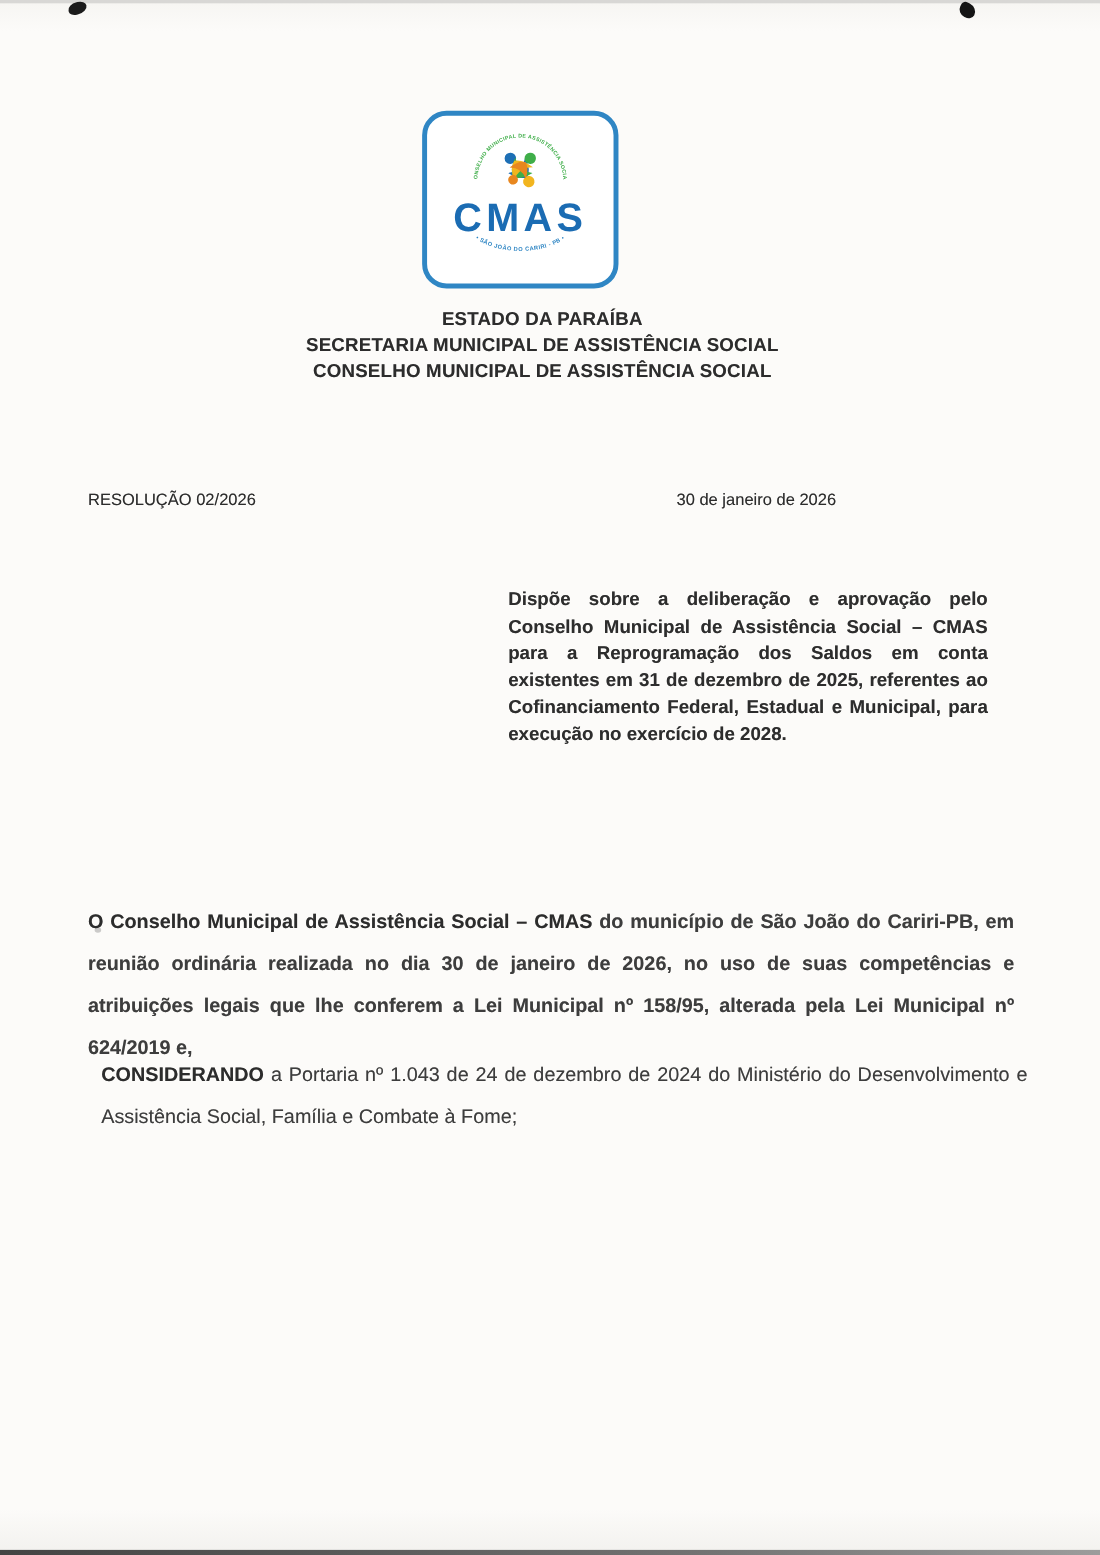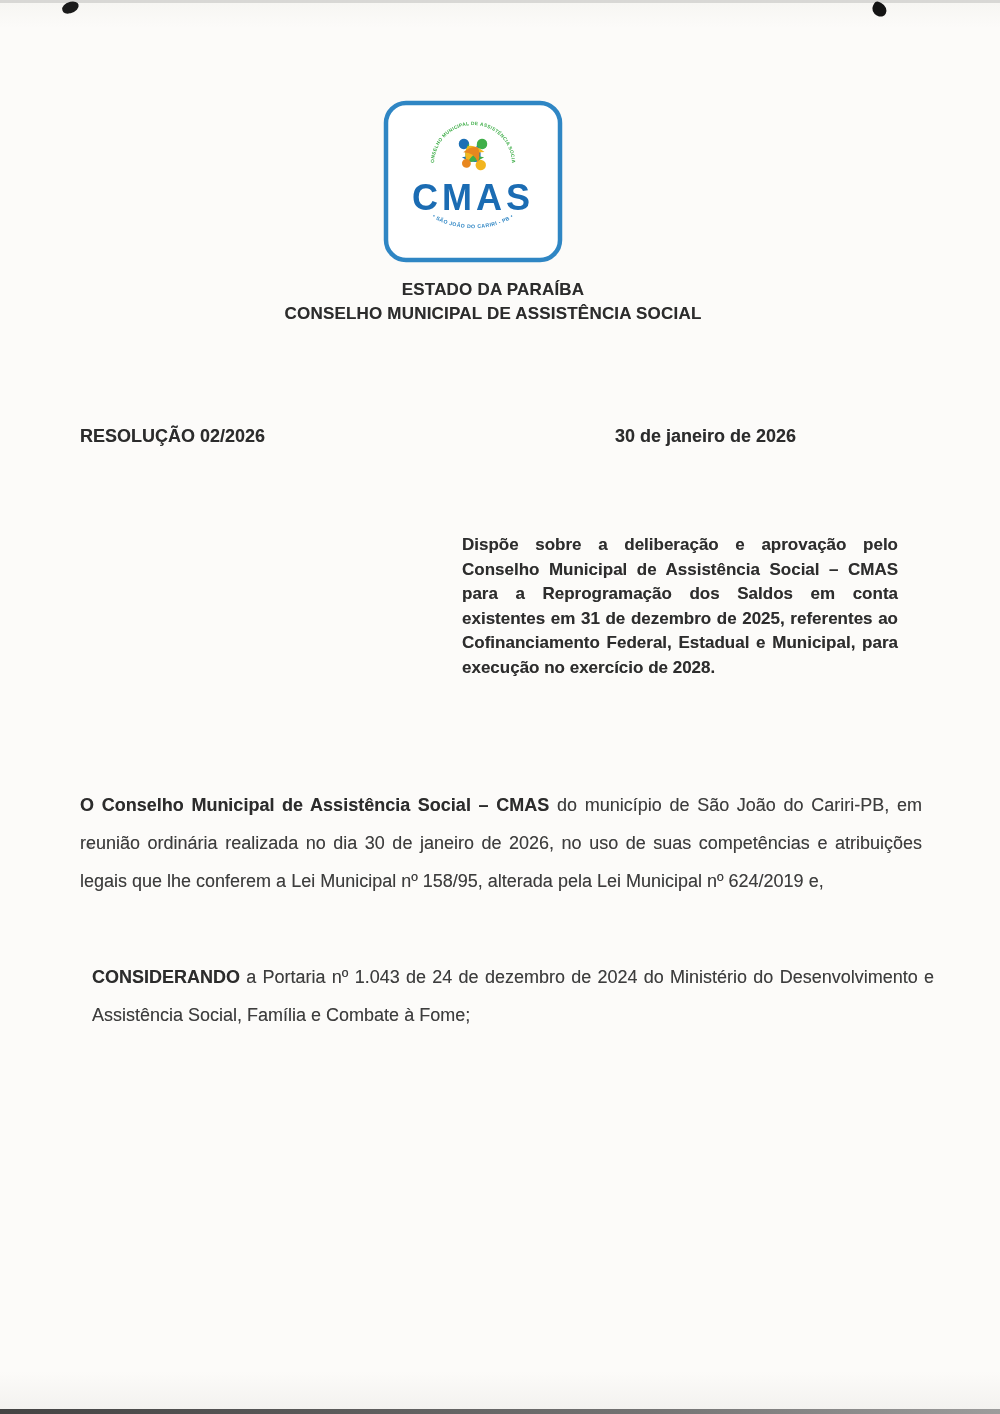--- a/index.html
+++ b/index.html
@@ -24,32 +24,32 @@
     background:linear-gradient(to right,#252525 0%,#3d3d3d 30%,#5d5d5d 65%,#8d8d8d 100%);}
 
   
   .logo{position:absolute;left:380px;top:98px;width:186px;height:168px;}
 
   
   .letterhead{position:absolute;top:278px;left:12px;width:962px;text-align:center;
     font-weight:700;font-size:17px;line-height:24px;color:#2c2c2c;letter-spacing:.2px;}
 
   
-  .res-row{position:absolute;top:426px;left:80px;width:842px;height:24px;
-    font-weight:700;font-size:18px;color:#2c2c2c;}
+  .res-row{position:absolute;top:446px;left:80px;width:842px;height:24px;
+    font-weight:400;font-size:15px;color:#2c2c2c;}
   .res-date{position:absolute;left:535px;top:0;text-align:center;}
 
   
   .ementa{position:absolute;top:533px;left:462px;width:436px;margin:0;
     font-weight:700;font-size:17px;line-height:24.6px;text-align:justify;color:#2d2d2d;}
 
   
   .body-p{margin:0;font-size:18px;line-height:38px;text-align:justify;color:#3d3d3d;}
   .body-p b{color:#2c2c2c;}
-  .pos-p1{position:absolute;top:786px;left:80px;width:842px;}
+  .pos-p1{position:absolute;top:819px;left:80px;width:842px;font-weight:bold;}
   .pos-p23{position:absolute;top:958px;left:92px;width:842px;}
   .pos-p4{position:absolute;top:1174px;left:80px;width:842px;}
 </style>
 </head>
 <body>
 
 <div class="page">
 
   <div class="edge-top"></div>
   <div class="blob-tl"></div>
@@ -78,20 +78,21 @@
       </g>
       <text x="93" y="112" text-anchor="middle" font-size="36" font-weight="bold" fill="#1b6cb3" letter-spacing="4">CMAS</text>
       <text font-size="5.2" fill="#2f86c4" font-weight="bold" letter-spacing="0.4">
         <textPath href="#arcBottom" startOffset="50%" text-anchor="middle">• SÃO JOÃO DO CARIRI - PB •</textPath>
       </text>
     </svg>
   </div>
 
   <header class="letterhead txt">
     <div>ESTADO DA PARAÍBA</div>
+    <div>SECRETARIA MUNICIPAL DE ASSISTÊNCIA SOCIAL</div>
     <div>CONSELHO MUNICIPAL DE ASSISTÊNCIA SOCIAL</div>
   </header>
 
   <div class="res-row txt">
     <span>RESOLUÇÃO 02/2026</span>
     <span class="res-date">30 de janeiro de 2026</span>
   </div>
 
   <p class="ementa txt">Dispõe sobre a deliberação e aprovação pelo Conselho Municipal de Assistência Social – CMAS para a Reprogramação dos Saldos em conta existentes em 31 de dezembro de 2025, referentes ao Cofinanciamento Federal, Estadual e Municipal, para execução no exercício de 2028.</p>
 

